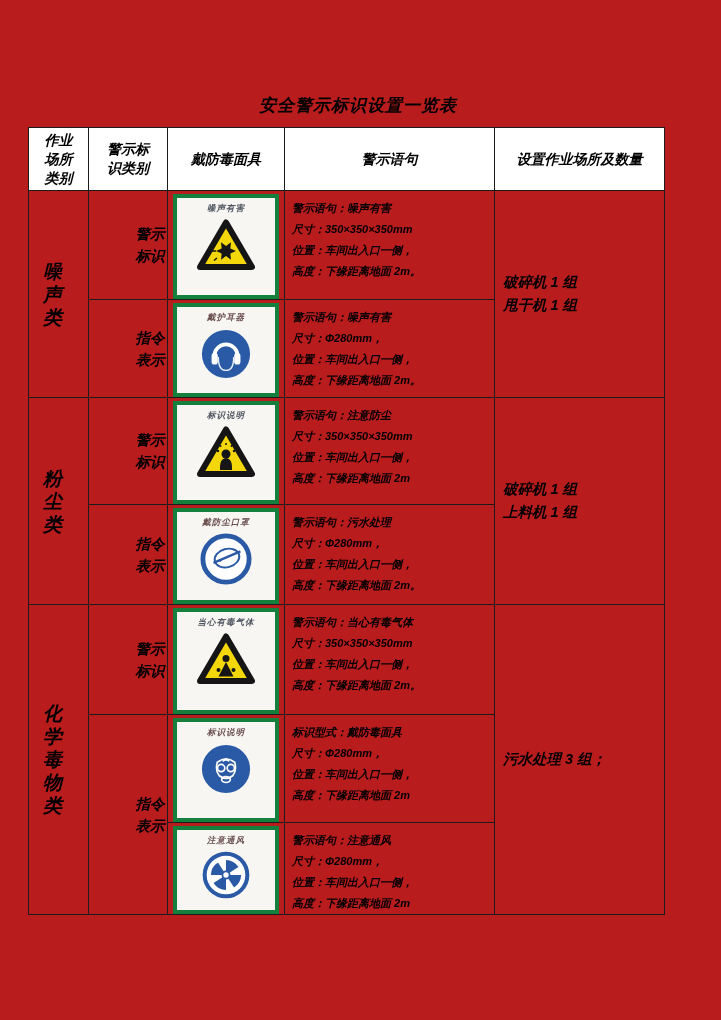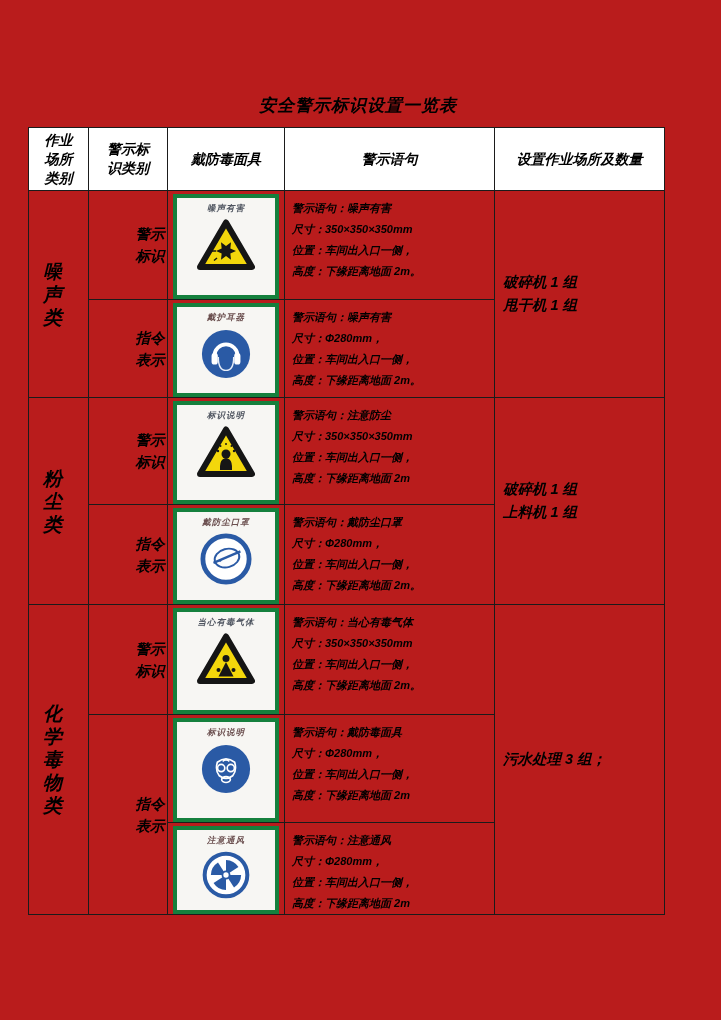--- a/index.html
+++ b/index.html
@@ -168,21 +168,21 @@
           <div class="cap">戴防尘口罩</div>
           <svg class="sign-svg" width="52" height="52" viewBox="0 0 108 108">
             <circle cx="54" cy="54" r="48" fill="#ffffff" stroke="#2a5aa5" stroke-width="10"></circle>
             <ellipse cx="56" cy="52" rx="26" ry="19" fill="#fdfdfd" stroke="#2a5aa5" stroke-width="4" transform="rotate(-15 56 52)"></ellipse>
             <path d="M28 62 L84 38" stroke="#2a5aa5" stroke-width="5"></path>
             <circle cx="42" cy="57" r="2.5" fill="#2a5aa5"></circle>
           </svg>
         </div>
       </td>
       <td class="c-desc">
-        <div>警示语句：戴防尘口罩</div>
+        <div>警示语句：污水处理</div>
         <div>尺寸：Φ280mm，</div>
         <div>位置：车间出入口一侧，</div>
         <div>高度：下缘距离地面 2m。</div>
       </td>
     </tr>
 
     <tr style="height:110px">
       <td class="c-cat" rowspan="3">
         <div>化　学</div>
         <div>毒　物</div>
@@ -226,21 +226,21 @@
             <circle cx="54" cy="54" r="50" fill="#2a5aa5"></circle>
             <path d="M36 40 q18 -14 36 0 q5 17 -4 28 q-14 11 -28 0 q-9 -11 -4 -28 z" fill="none" stroke="#fff" stroke-width="3.5"></path>
             <circle cx="44" cy="52" r="7.5" fill="none" stroke="#fff" stroke-width="3.5"></circle>
             <circle cx="64" cy="52" r="7.5" fill="none" stroke="#fff" stroke-width="3.5"></circle>
             <ellipse cx="54" cy="76" rx="9" ry="6" fill="none" stroke="#fff" stroke-width="3.5"></ellipse>
             <path d="M47 38 q7 -5 14 0" fill="none" stroke="#fff" stroke-width="3"></path>
           </svg>
         </div>
       </td>
       <td class="c-desc">
-        <div>警示语句：戴防毒面具</div>
+        <div>标识型式：戴防毒面具</div>
         <div>尺寸：Φ280mm，</div>
         <div>位置：车间出入口一侧，</div>
         <div>高度：下缘距离地面 2m</div>
       </td>
     </tr>
     <tr style="height:92px">
       <td class="c-sign">
         <div class="photo" style="height:80px">
           <div class="cap">注意通风</div>
           <svg class="sign-svg" width="48" height="48" viewBox="0 0 108 108">

